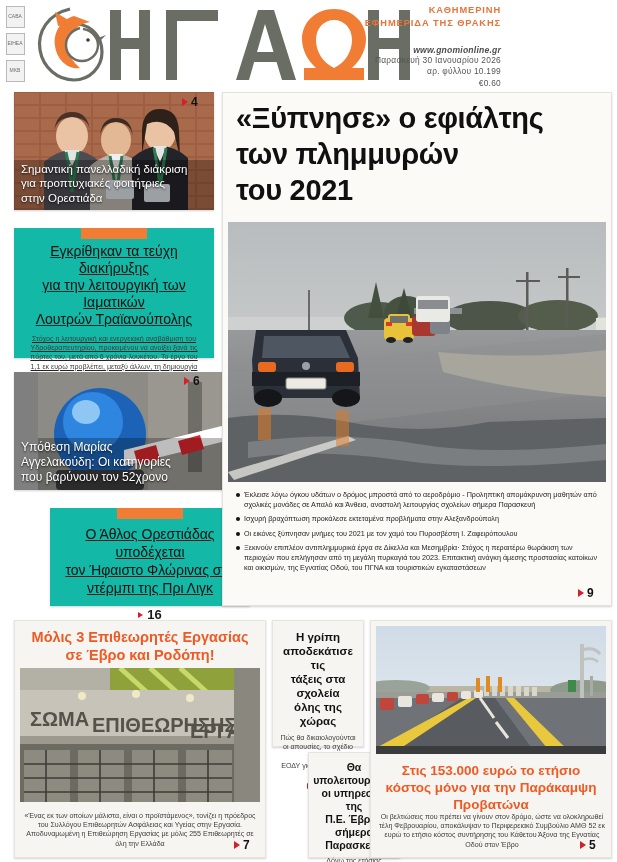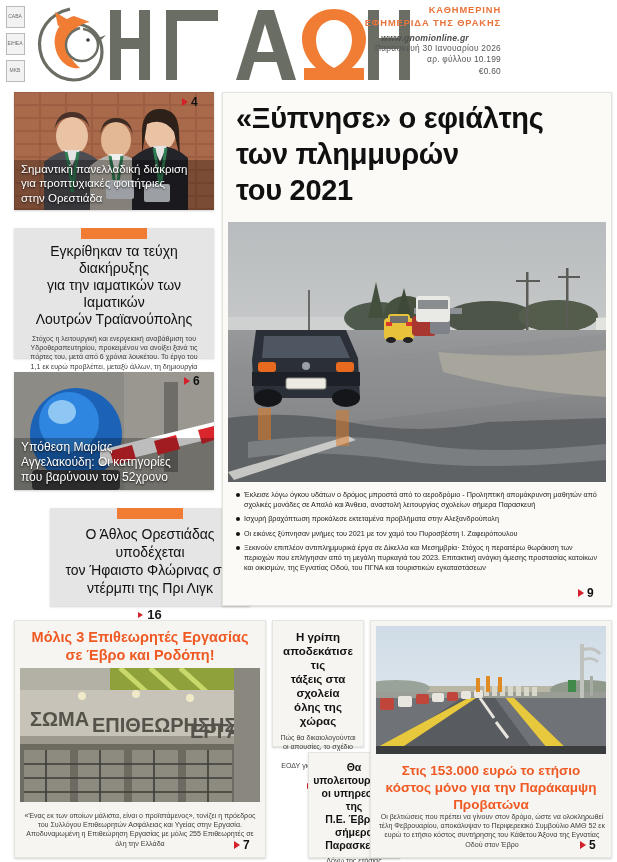--- a/index.html
+++ b/index.html
@@ -10,26 +10,26 @@
   .masthead{position:absolute;left:0;top:0;width:505px;height:88px;}
   .awards{position:absolute;left:4px;top:6px;width:22px;height:76px;
           display:flex;flex-direction:column;justify-content:space-between;align-items:center;}
   .award{width:19px;height:22px;border:1px solid #b9b9b9;background:#f2f2f2;
          font-size:5px;line-height:1.05;color:#6d6d6d;display:flex;align-items:center;
          justify-content:center;text-align:center;overflow:hidden;box-sizing:border-box;}
   .logo-bird{position:absolute;left:28px;top:4px;width:86px;height:82px;}
   .logo-word{position:absolute;left:108px;top:2px;width:350px;height:86px;}
   .mast-right{position:absolute;right:4px;top:4px;width:152px;text-align:right;}
   .mast-k{color:#e8743b;font-size:9.3px;font-weight:bold;letter-spacing:.9px;line-height:12.5px;}
-  .mast-url{color:#4d4d4d;font-size:8.6px;font-weight:bold;font-style:italic;margin-top:4px;letter-spacing:.2px;text-align:center;}
+  .mast-url{color:#4d4d4d;font-size:8.6px;font-weight:bold;font-style:italic;margin-top:16px;letter-spacing:.2px;}
   .mast-line{color:#555;font-size:8.4px;letter-spacing:.25px;line-height:11.4px;}
 
   
   .box{position:absolute;box-sizing:border-box;}
-  .grey{background:#e5e5e5;}
+  .grey{background:#14b8a6;text-decoration:underline;}
   .shadowbox{box-shadow:0 1px 2px rgba(0,0,0,.18);}
   .orange-tab{position:absolute;width:66px;height:11px;background:#f07d33;left:50%;
               transform:translateX(-50%);top:0;}
   .pagenum{display:flex;align-items:center;justify-content:center;gap:4px;
            font-weight:bold;font-size:13px;color:#1a1a1a;}
   .tri{width:0;height:0;border-left:6px solid #d4202a;border-top:4px solid transparent;
        border-bottom:4px solid transparent;}
   .tri-sm{width:0;height:0;border-left:5px solid #d4202a;border-top:3.5px solid transparent;
        border-bottom:3.5px solid transparent;}
 
@@ -153,31 +153,31 @@
 </div>
 <div class="badge" style="left:182px;top:95px;">
   <span class="tri"></span>
   <span>4</span>
 </div>
 
 <div class="box grey shadowbox" style="left:14px;top:228px;width:200px;height:130px;">
   <div class="orange-tab"></div>
   <div class="blk-head" style="padding:15px 7px 0 7px;font-size:14px;line-height:17px;">
     <div>Εγκρίθηκαν τα τεύχη διακήρυξης</div>
-    <div>για την ιαματικών των Ιαματικών</div>
+    <div>για την λειτουργική των Ιαματικών</div>
     <div>Λουτρών Τραϊανούπολης</div>
   </div>
   <div class="sub-t" style="padding:7px 12px 0 12px;">Στόχος η λειτουργική και ενεργειακή αναβάθμιση του Υδροθεραπευτηρίου, προκειμένου να ανοίξει ξανά τις πόρτες του, μετά από 6 χρόνια λουκέτου. Το έργο του 1,1 εκ ευρώ προβλέπει, μεταξύ άλλων, τη δημιουργία υποδομών ασφαλούς λειτουργίας των ιαματικών εγκαταστάσεων</div>
   <div class="pagenum" style="margin-top:5px;">
     <span class="tri-sm"></span>
     <span>8</span>
   </div>
 </div>
 
-<div class="photo shadowbox" style="left:14px;top:372px;width:200px;height:118px;background:#7f7f7f;">
+<div class="photo shadowbox" style="left:14px;top:372px;width:200px;height:118px;background:#7f7f7f;padding-left:24px;">
   <svg width="200" height="118" viewBox="0 0 200 118" style="display:block">
     <rect width="200" height="118" fill="#8c8b86"></rect>
     <rect x="110" y="0" width="90" height="118" fill="#9a9790"></rect>
     <rect x="150" y="10" width="14" height="90" fill="#6f6d68"></rect>
     <ellipse cx="62" cy="62" rx="46" ry="46" fill="#1c63b8"></ellipse>
     <ellipse cx="55" cy="50" rx="30" ry="30" fill="#2e86e0"></ellipse>
     <ellipse cx="48" cy="40" rx="14" ry="12" fill="#9fd2f7" opacity=".85"></ellipse>
     <rect x="18" y="98" width="88" height="20" rx="4" fill="#3a3a3c"></rect>
     <g>
       <path d="M86 78 L200 50 L200 66 L86 94 Z" fill="#ffffff"></path>

